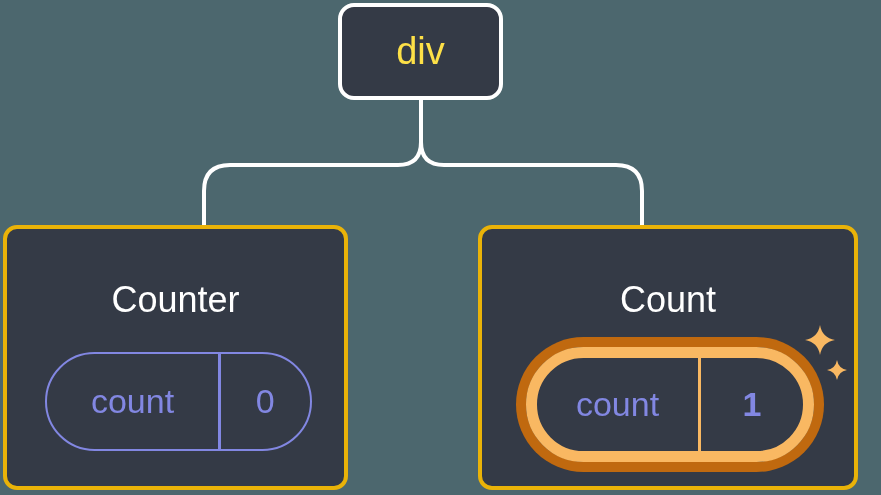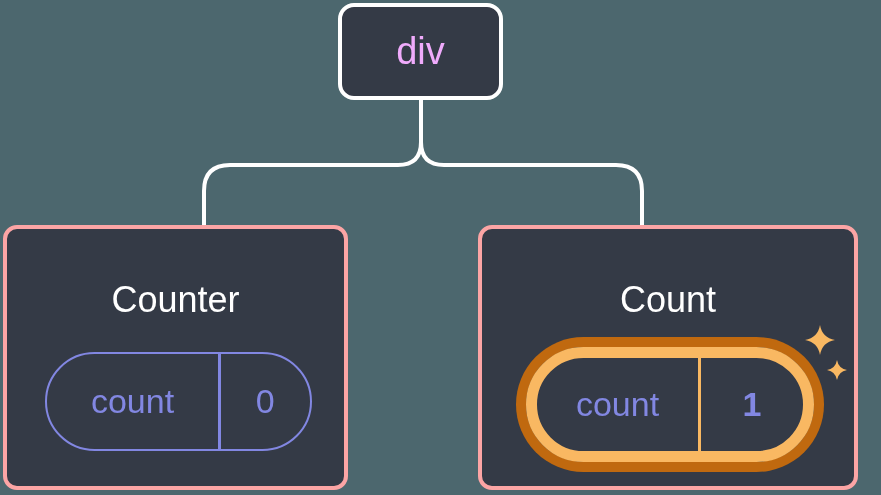--- a/index.html
+++ b/index.html
@@ -24,31 +24,31 @@
     position: absolute;
     left: 338px; top: 3px;
     width: 165px; height: 97px;
     box-sizing: border-box;
     background: #343a46;
     border: 4px solid #ffffff;
     border-radius: 16px;
     display: flex;
     align-items: center;
     justify-content: center;
-    color: #f0abfc;
+    color: #fde047;
     font-size: 38px;
     font-weight: 500;
   }
   .card {
     position: absolute;
     top: 225px;
     height: 265px;
     box-sizing: border-box;
     background: #343a46;
-    border: 4px solid #fca5a5;
+    border: 4px solid #eab308;
     border-radius: 14px;
   }
   .card-left  { left: 3px;   width: 345px; }
   .card-right { left: 478px; width: 380px; }
   .card-title {
     position: absolute;
     left: 0; right: 0;
     top: 53px;
     text-align: center;
     color: #ffffff;

